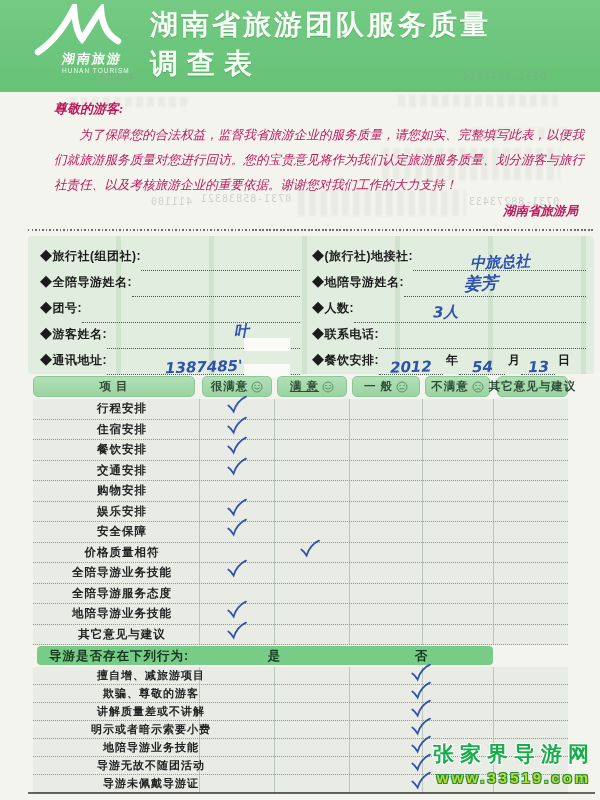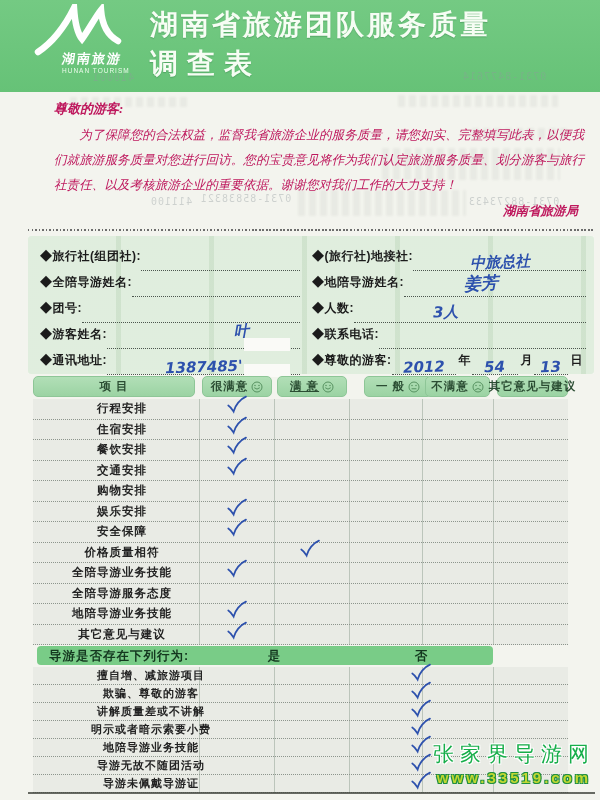--- a/index.html
+++ b/index.html
@@ -88,21 +88,21 @@
           font-size:12.5px;font-weight:bold;color:#14381f;}
   .bh-no{position:absolute;left:352px;top:2px;width:72px;text-align:center;
          font-size:12.5px;font-weight:bold;color:#14381f;}
   .brows{position:absolute;left:0;top:21px;width:537px;}
   .brow{height:18px;}
   .brow .rlabel{width:220px;font-size:11px;}
   .bottom-rule{position:absolute;left:28px;top:792px;width:567px;height:2px;background:#42463f;opacity:.8;}
 
   
   .watermark{position:absolute;right:5px;top:740px;text-align:center;z-index:5;}
-  .wm1{font-size:21px;font-weight:normal;color:#17ae4a;letter-spacing:6px;
+  .wm1{font-size:21px;font-weight:bold;color:#17ae4a;letter-spacing:6px;
        text-shadow:1px 1px 0 #fff,-1px -1px 0 #fff,1px -1px 0 #fff,-1px 1px 0 #fff;}
   .wm2{font-size:15px;font-weight:bold;color:#c2d832;letter-spacing:3px;margin-top:1px;
        text-shadow:1px 1px 0 #1f8f3e,-1px -1px 0 #1f8f3e,1px -1px 0 #1f8f3e,-1px 1px 0 #1f8f3e;}
 </style>
 </head>
 <body>
 
 <div class="page">
 
   <header class="band">
@@ -185,21 +185,21 @@
           <span class="flabel">◆人数:</span>
           <span class="fline v-left">
             <span class="fvalue">3人</span>
           </span>
         </div>
         <div class="field">
           <span class="flabel">◆联系电话:</span>
           <span class="fline"></span>
         </div>
         <div class="field">
-          <span class="flabel">◆尊敬的游客:</span>
+          <span class="flabel">◆餐饮安排:</span>
           <span class="fline wsmall" style="width: 64px;">
             <span class="fvalue">2012</span>
           </span>
           <span class="dsep">年</span>
           <span class="fline wsmall" style="width: 46px;">
             <span class="fvalue">54</span>
           </span>
           <span class="dsep">月</span>
           <span class="fline wsmall" style="width: 34px;">
             <span class="fvalue">13</span>
@@ -225,21 +225,21 @@
         </div>
         <div class="tab" style="left: 244px; width: 70px; text-decoration: underline;">
           <span>满 意</span>
           <svg viewBox="0 0 24 24" width="12" height="12">
             <circle cx="12" cy="12" r="10" fill="none" stroke="#4e8a58" stroke-width="1.8"></circle>
             <circle cx="8" cy="9" r="1.4" fill="#4e8a58"></circle>
             <circle cx="16" cy="9" r="1.4" fill="#4e8a58"></circle>
             <path fill="none" stroke="#4e8a58" stroke-width="1.8" stroke-linecap="round" d="M7,14 Q12,19 17,14"></path>
           </svg>
         </div>
-        <div class="tab" style="left: 331px; width: 68px;">
+        <div class="tab" style="left: 319px; width: 68px;">
           <span>一 般</span>
           <svg viewBox="0 0 24 24" width="12" height="12">
             <circle cx="12" cy="12" r="10" fill="none" stroke="#4e8a58" stroke-width="1.8"></circle>
             <circle cx="8" cy="9" r="1.4" fill="#4e8a58"></circle>
             <circle cx="16" cy="9" r="1.4" fill="#4e8a58"></circle>
             <path fill="none" stroke="#4e8a58" stroke-width="1.8" stroke-linecap="round" d="M8,15.5 L16,15.5"></path>
           </svg>
         </div>
         <div class="tab" style="left: 392px; width: 65px;">
           <span>不满意</span>

